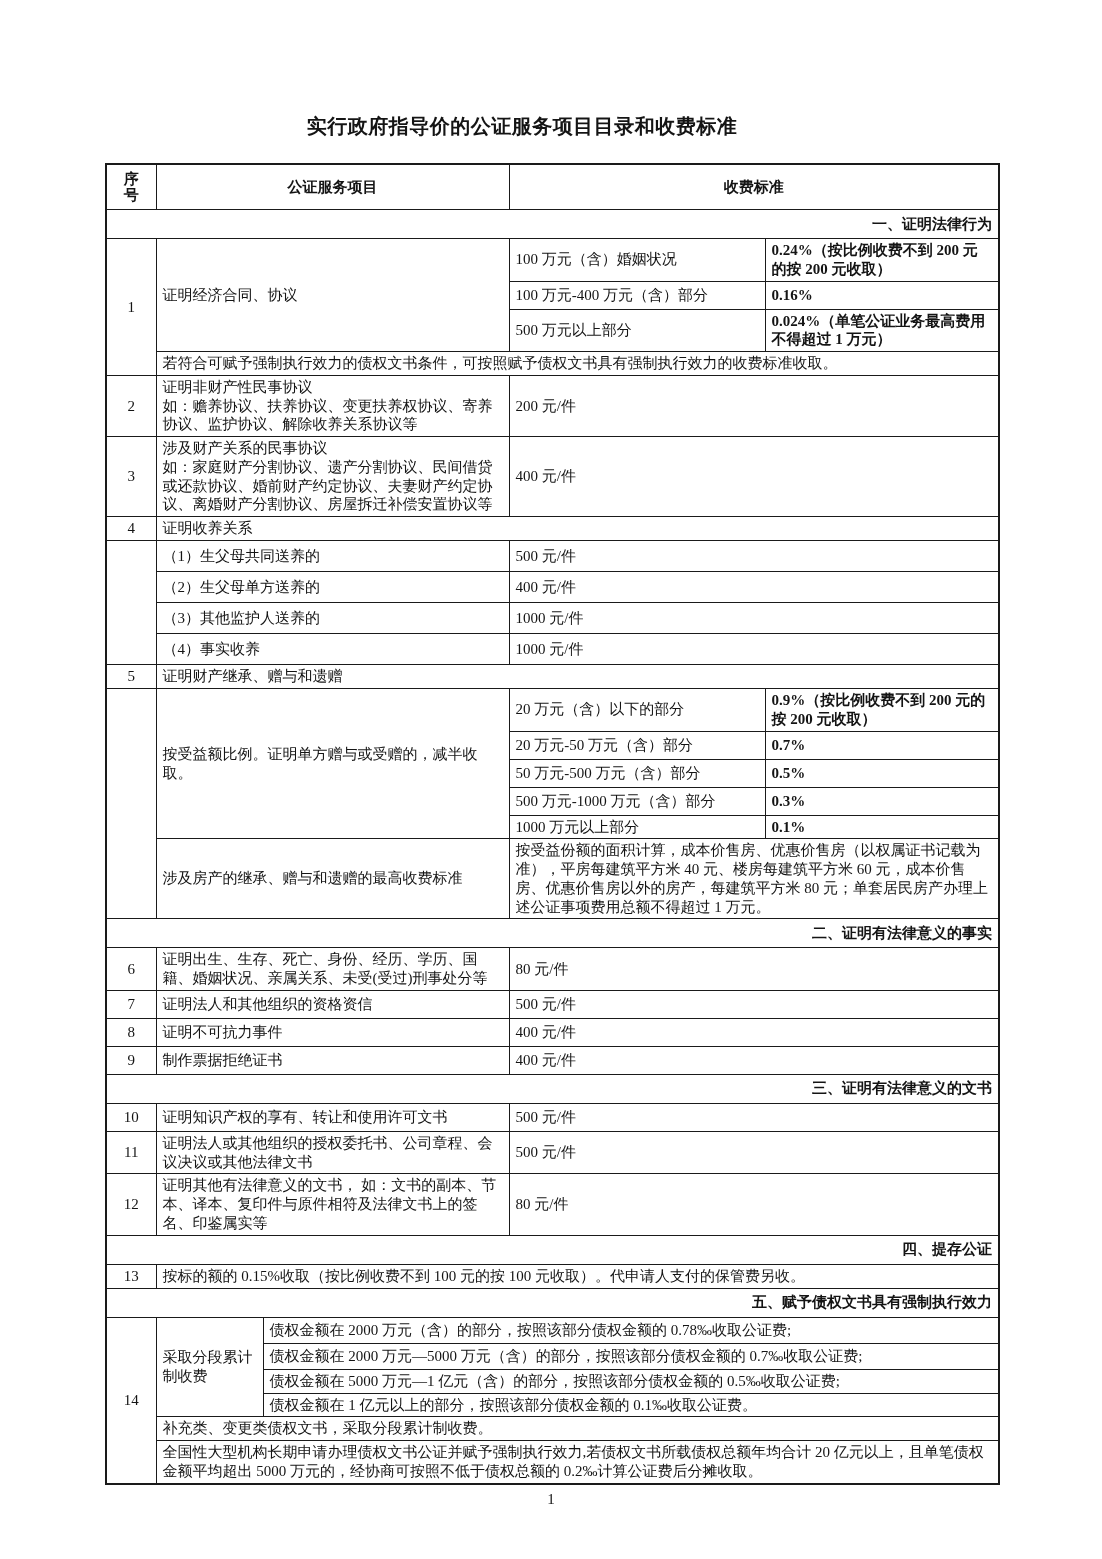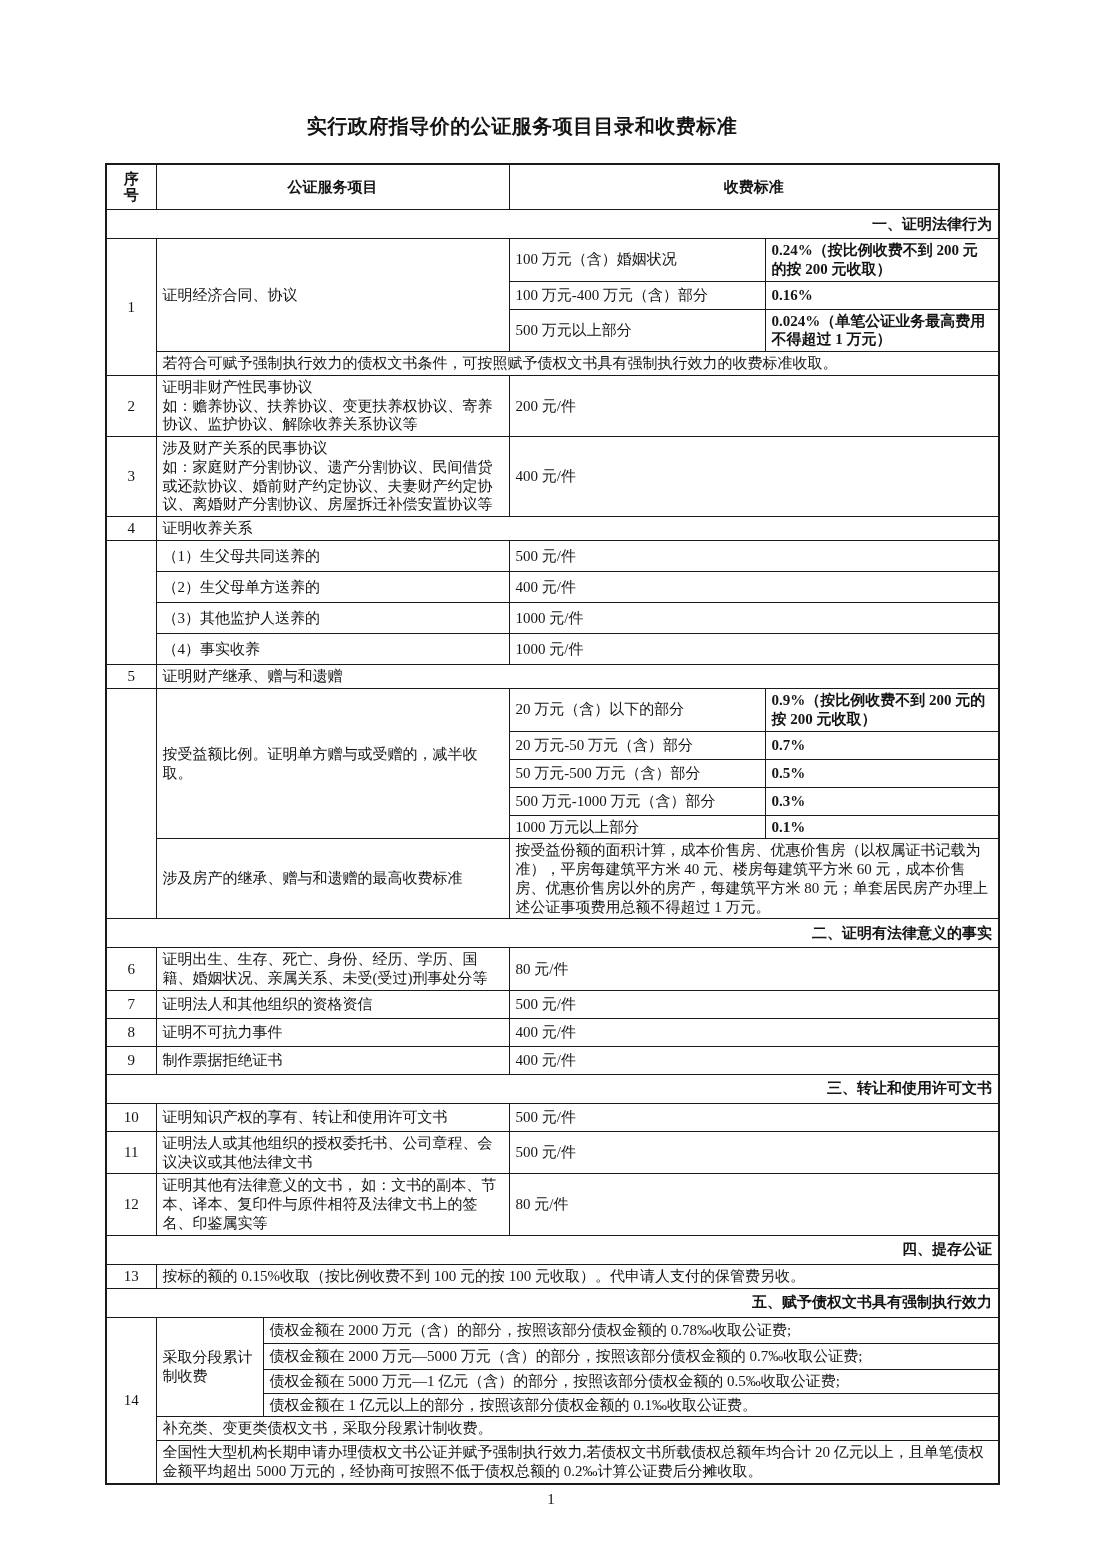--- a/index.html
+++ b/index.html
@@ -176,21 +176,21 @@
       <td colspan="2">证明不可抗力事件</td>
       <td colspan="2" class="fee-cell">400 元/件</td>
     </tr>
     <tr style="height:28px">
       <td class="no-cell">9</td>
       <td colspan="2">制作票据拒绝证书</td>
       <td colspan="2" class="fee-cell">400 元/件</td>
     </tr>
 
     <tr class="sec">
-      <td colspan="5">三、转让和使用许可文书</td>
+      <td colspan="5">三、证明有法律意义的文书</td>
     </tr>
 
     <tr style="height:28px">
       <td class="no-cell">10</td>
       <td colspan="2">证明知识产权的享有、转让和使用许可文书</td>
       <td colspan="2" class="fee-cell">500 元/件</td>
     </tr>
     <tr>
       <td class="no-cell">11</td>
       <td colspan="2">证明法人或其他组织的授权委托书、公司章程、会议决议或其他法律文书</td>

